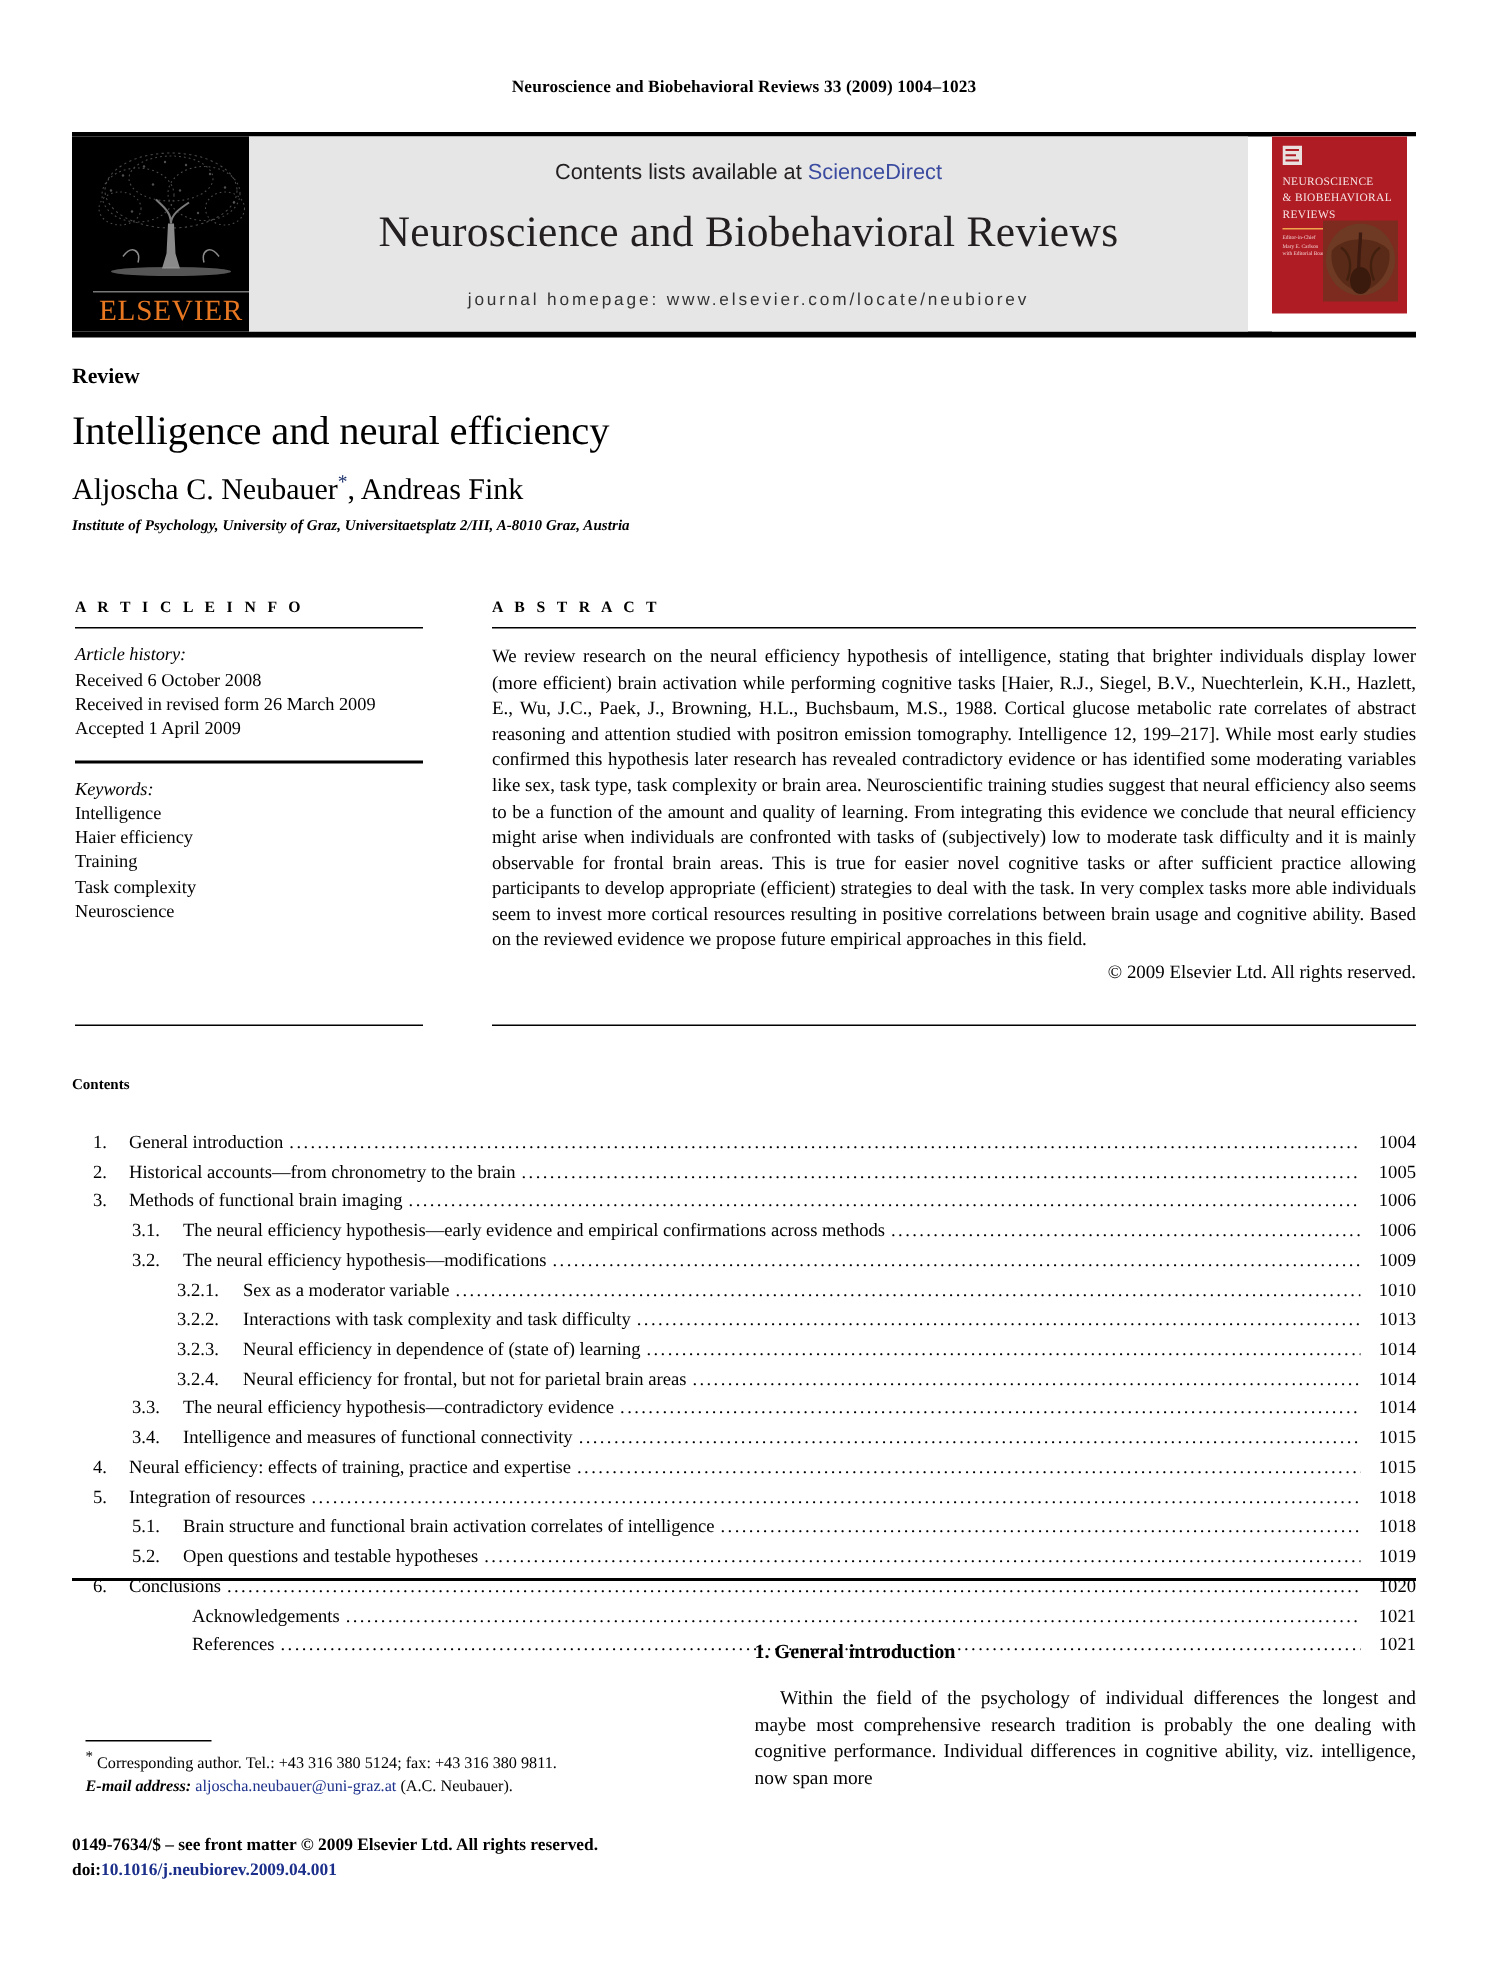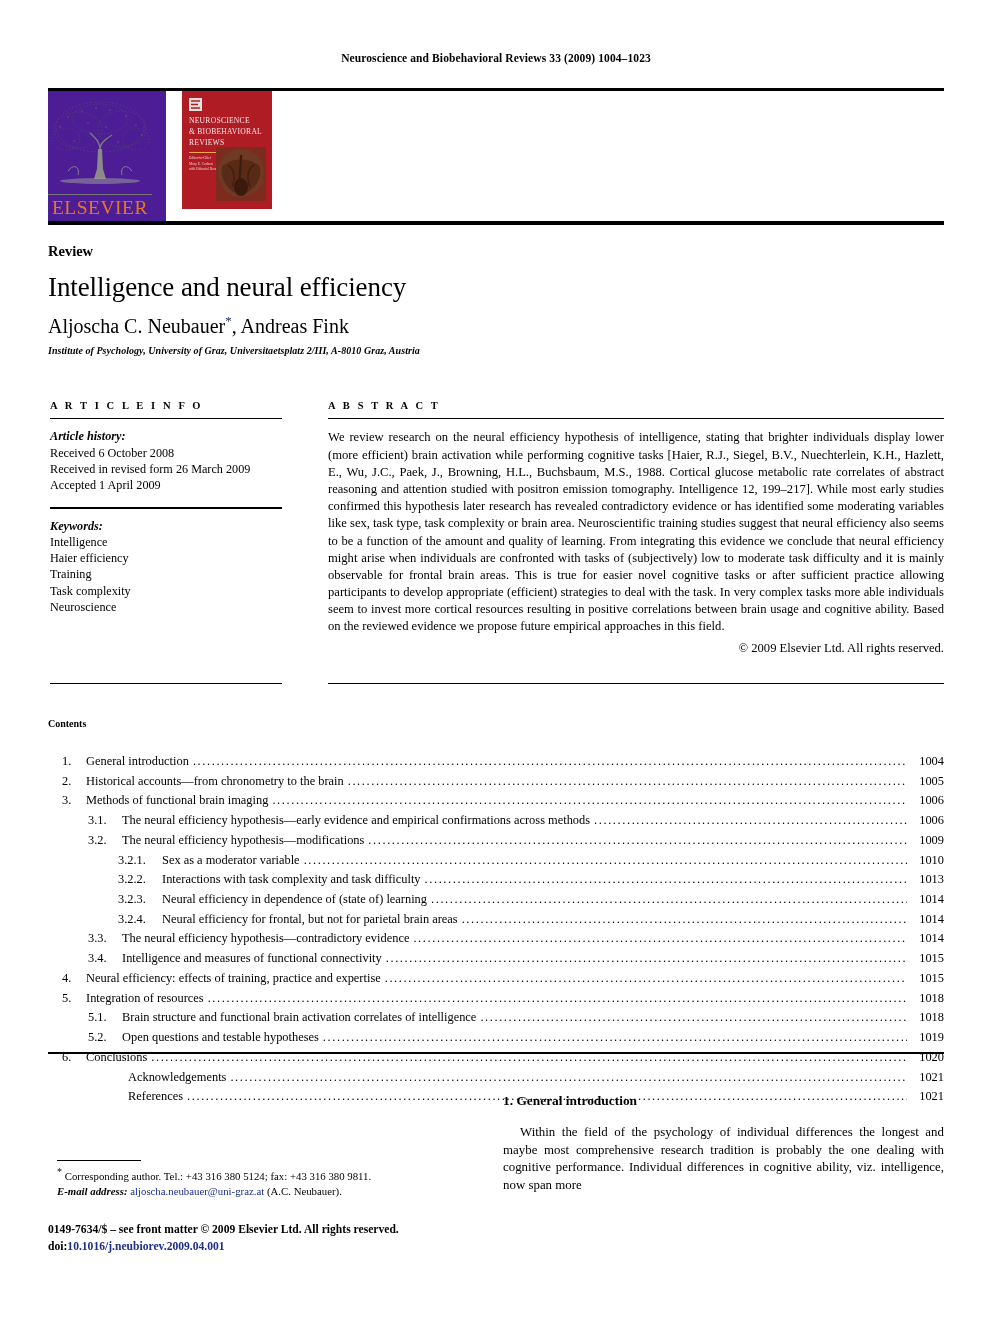--- a/index.html
+++ b/index.html
@@ -47,25 +47,25 @@
   .masthead-body {
     position: relative;
     height: 130px;
     display: flex;
     align-items: stretch;
   }
   .elsevier-logo {
     width: 118px;
     flex: 0 0 118px;
     position: relative;
-    background: #4c1d95;
+    background: #000000;
     display: flex;
     flex-direction: column;
     justify-content: flex-end;
-    align-items: flex-start;
+    align-items: flex-end;
     padding-bottom: 4px;
     box-sizing: border-box;
   }
   .tree-wrap { width: 104px; height: 96px; display:block; }
   .elsevier-word {
     font-family: "Liberation Serif", serif;
     font-size: 19.5px;
     letter-spacing: 0.5px;
     color: #E87722;
     line-height: 1;
@@ -213,21 +213,21 @@
     letter-spacing: 2.6px;
   }
   .thin-rule {
     height: 1.4px;
     background: #000;
     margin-top: 7px;
   }
   .info-block { margin-top: 9px; font-size: 12.2px; line-height: 1.33; }
   .info-label {
     font-style: italic;
-    font-weight: bold;
+    font-weight: normal;
   }
   .info-rule2 {
     height: 1.4px;
     background: #000;
     margin-top: 14px;
   }
   .abs-text {
     margin-top: 10px;
     font-size: 12.6px;
     line-height: 1.365;
@@ -383,20 +383,25 @@
           </g>
           <path d="M50 52 L49 72 L46 82 L58 82 L55 72 L54 52 Z" fill="#8a8a8a"></path>
           <path d="M52 52 C52 44 46 40 42 36 M52 52 C52 46 58 42 64 38" stroke="#7a7a7a" stroke-width="1.4" fill="none"></path>
           <path d="M20 74 C26 66 32 70 30 78" stroke="#8a8a8a" stroke-width="1" fill="none"></path>
           <path d="M84 74 C78 66 72 70 74 78" stroke="#8a8a8a" stroke-width="1" fill="none"></path>
           <ellipse cx="52" cy="84" rx="40" ry="3" fill="#9a9a9a" opacity="0.55"></ellipse>
         </svg>
         <div class="elsevier-word">ELSEVIER</div>
       </div>
 
+      <div class="masthead-center">
+        <div class="contents-line"><span>Contents lists available at </span><span class="sd-link">ScienceDirect</span></div>
+        <div class="journal-title">Neuroscience and Biobehavioral Reviews</div>
+        <div class="homepage-line">journal homepage: www.elsevier.com/locate/neubiorev</div>
+      </div>
 
       <div class="cover-thumb">
         <div class="cover-inner">
           <svg class="cover-els-in" viewBox="0 0 13 13">
             <rect x="0" y="0" width="13" height="13" fill="#e9e0e0"></rect>
             <path d="M2 3 h9 M2 6.5 h7 M2 10 h9" stroke="#b01c24" stroke-width="1.3"></path>
           </svg>
           <div class="cover-title">
             <div>NEUROSCIENCE</div>
             <div>&amp; BIOBEHAVIORAL</div>

